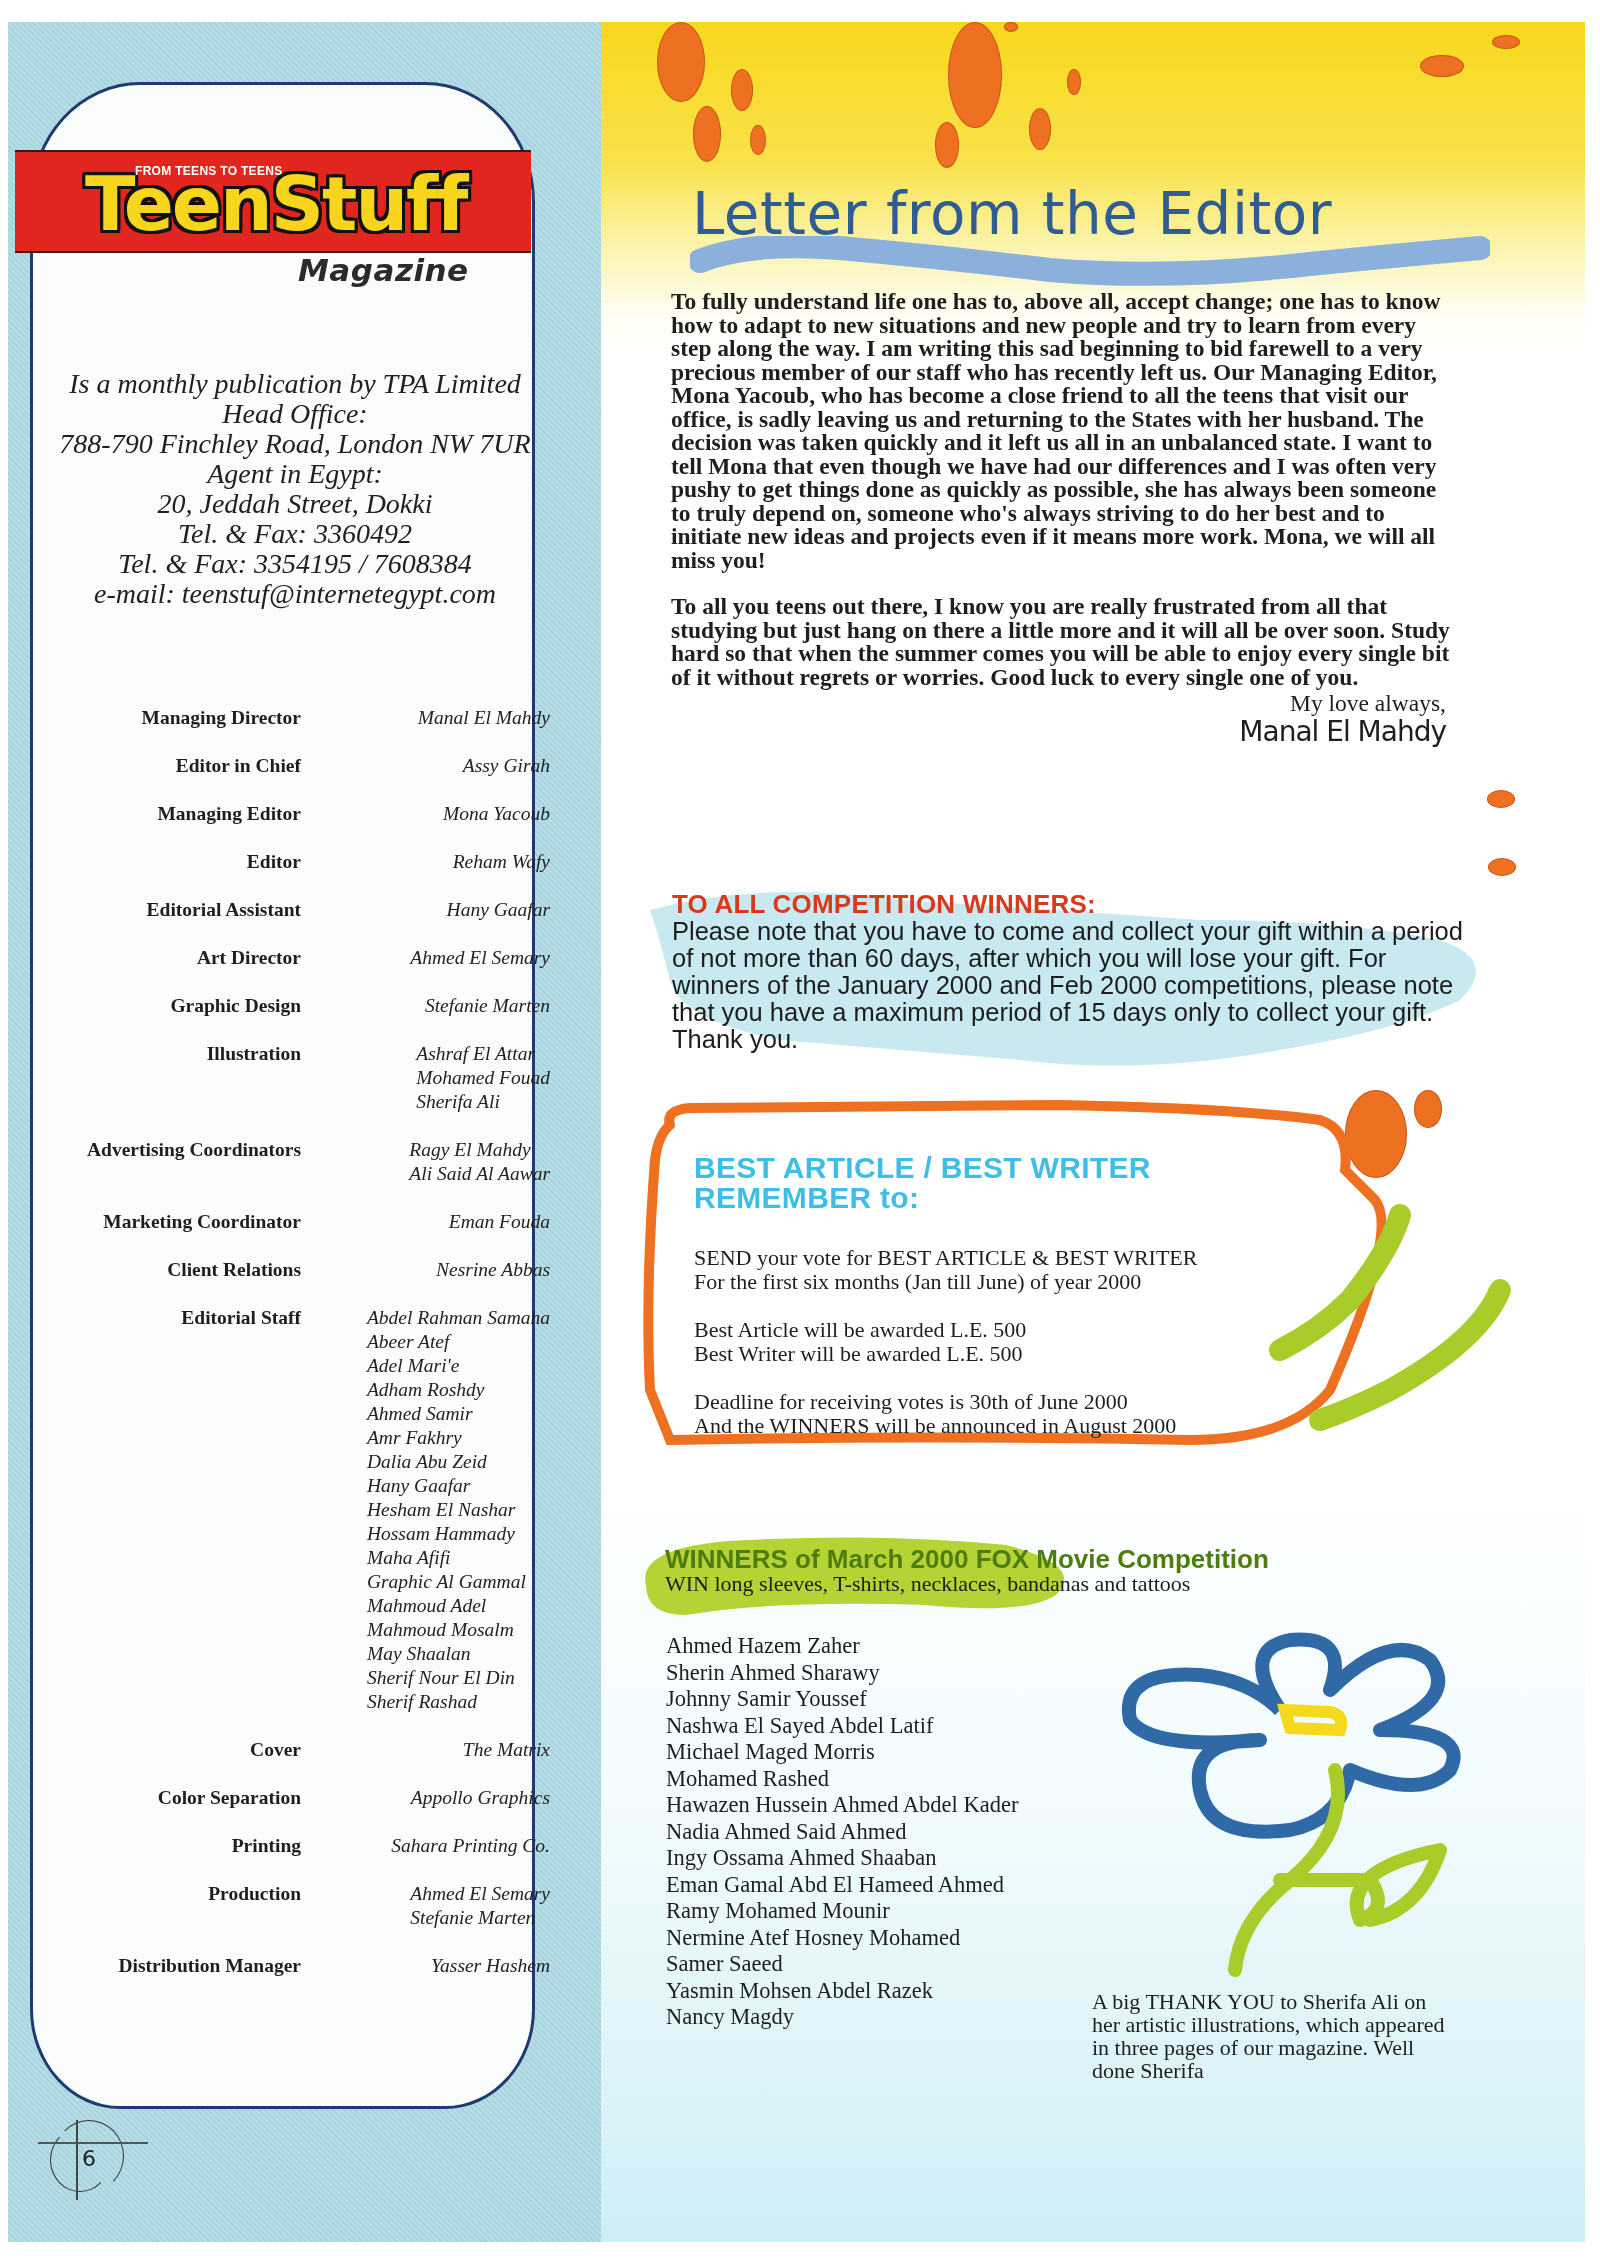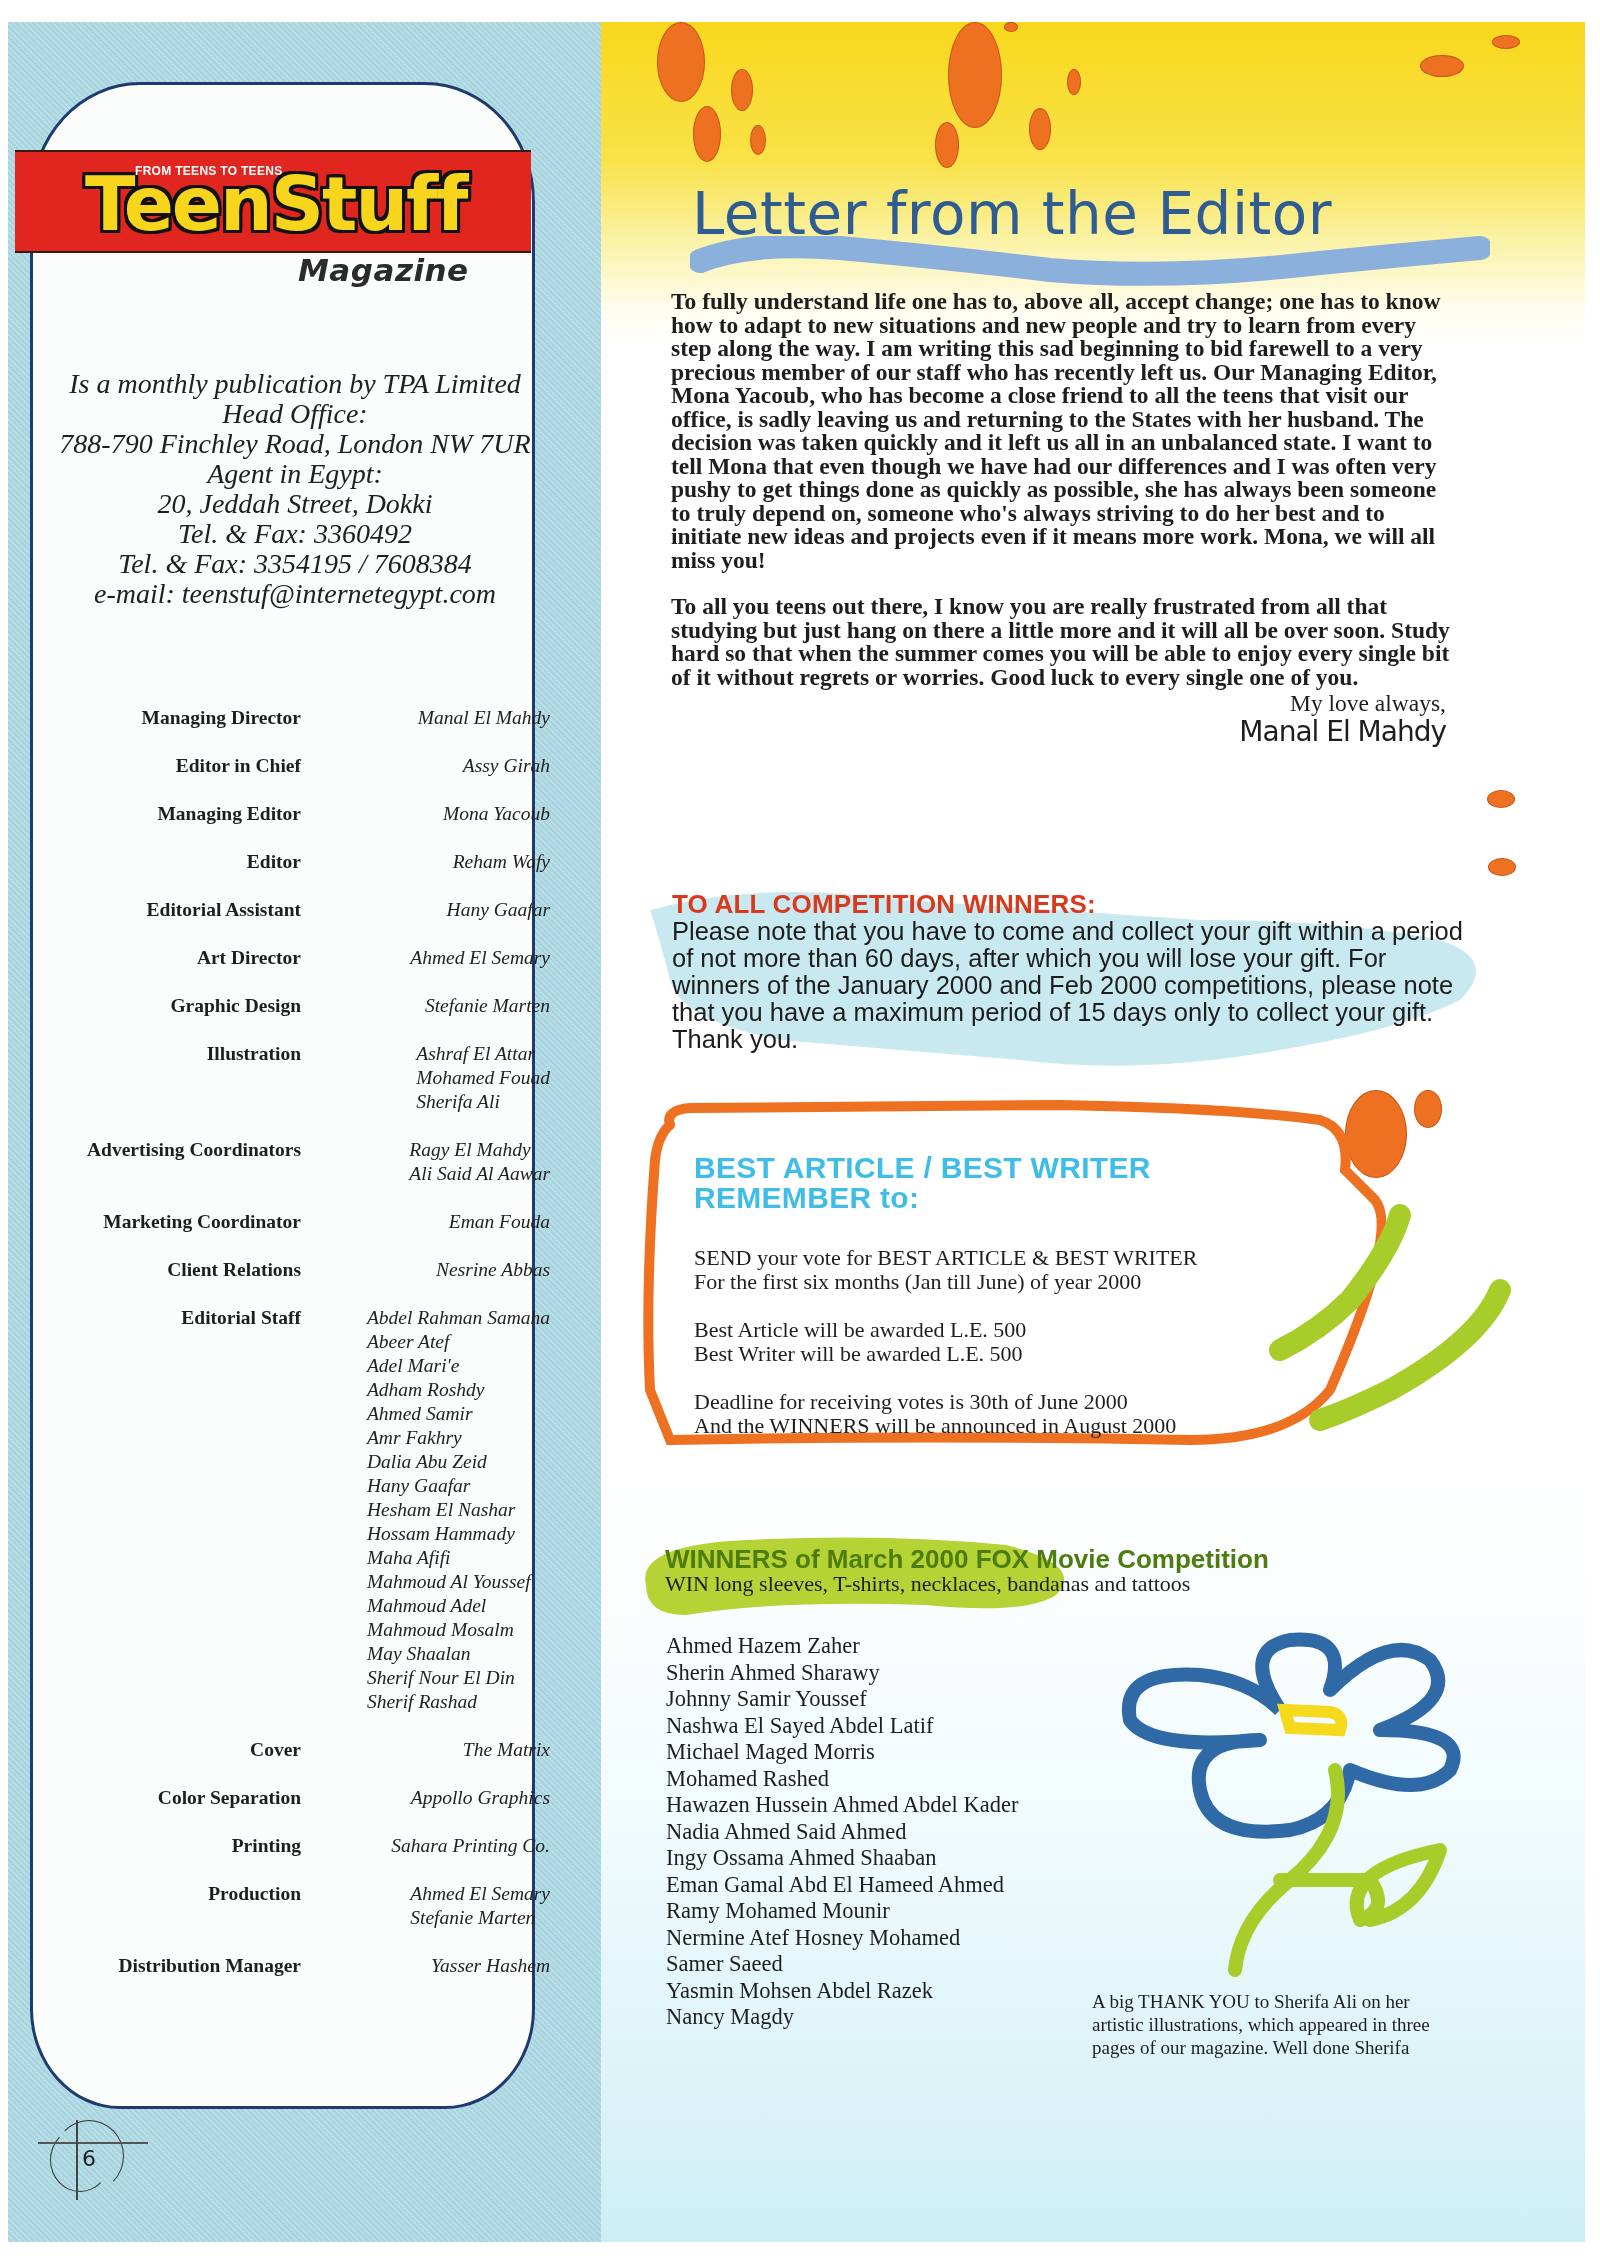--- a/index.html
+++ b/index.html
@@ -66,21 +66,21 @@
   .best-body p { margin-bottom: 24px; }
 
   .winners-splash { position: absolute; left: 626px; top: 1525px; width: 480px; height: 100px; }
   .winners { position: absolute; left: 665px; top: 1545px; width: 800px; }
   .winners-title { font-family: "Liberation Sans", sans-serif; font-weight: bold; font-size: 26px; line-height: 28px; color: #4d7c0f; }
   .winners-sub { font-size: 22px; line-height: 22px; color: #1e1e1e; }
   .winners-list { position: absolute; left: 666px; top: 1633px; font-size: 22.5px; line-height: 26.5px; color: #1e1e1e; }
   .winners-list div { white-space: nowrap; }
 
   .flower { position: absolute; left: 1090px; top: 1630px; width: 420px; height: 360px; }
-  .thanks { position: absolute; left: 1092px; top: 1990px; width: 360px; font-size: 19px; line-height: 23px; color: #1e1e1e; }
+  .thanks { position: absolute; left: 1092px; top: 1990px; width: 360px; font-size: 22px; line-height: 23px; color: #1e1e1e; }
 </style>
 </head>
 <body>
 
 <div class="page">
   <div class="left-bg"></div>
   <div class="right-bg"></div>
 </div>
 
 <div class="card"></div>
@@ -178,21 +178,21 @@
         <div>Abeer Atef</div>
         <div>Adel Mari'e</div>
         <div>Adham Roshdy</div>
         <div>Ahmed Samir</div>
         <div>Amr Fakhry</div>
         <div>Dalia Abu Zeid</div>
         <div>Hany Gaafar</div>
         <div>Hesham El Nashar</div>
         <div>Hossam Hammady</div>
         <div>Maha Afifi</div>
-        <div>Mahmoud Al Youssef</div>
+        <div>Graphic Al Gammal</div>
         <div>Mahmoud Adel</div>
         <div>Mahmoud Mosalm</div>
         <div>May Shaalan</div>
         <div>Sherif Nour El Din</div>
         <div>Sherif Rashad</div>
       </div>
     </div>
     <div class="credit-row">
       <div class="credit-role">Cover</div>
       <div class="credit-names">

